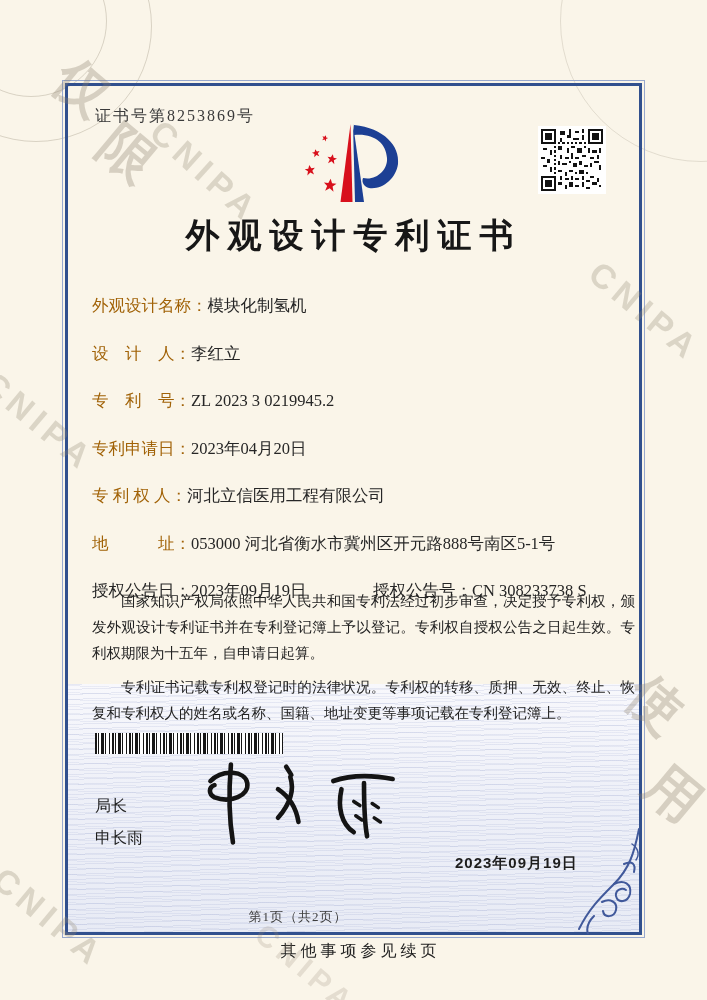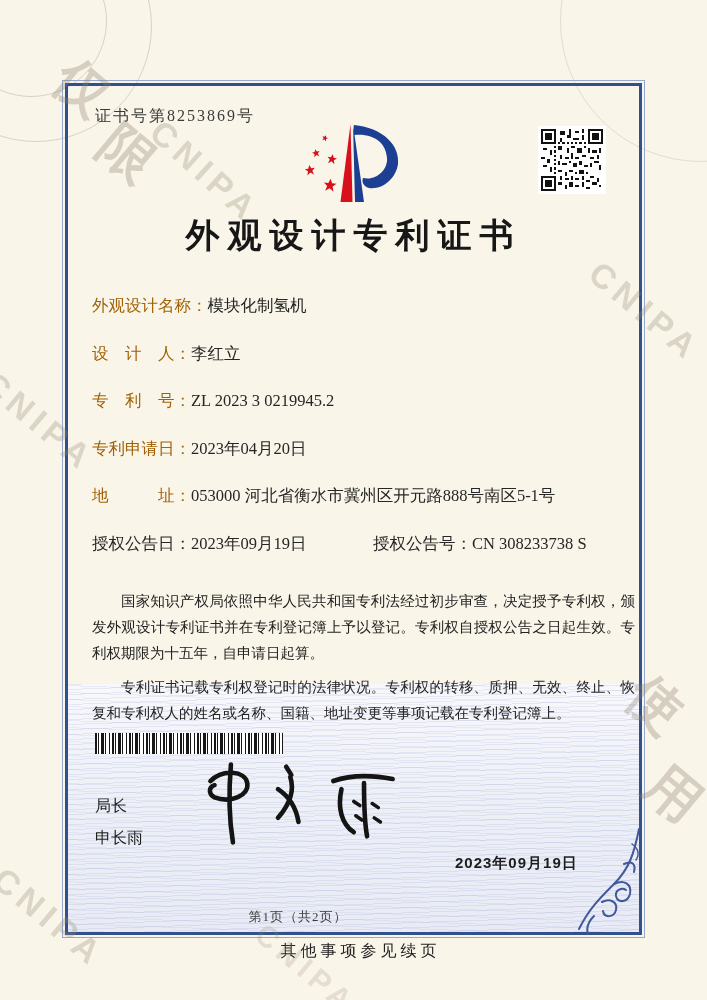--- a/index.html
+++ b/index.html
@@ -198,20 +198,23 @@
   <div class="row">
     <span class="flabel">设　计　人：</span><span class="fvalue">李红立</span>
   </div>
   <div class="row">
     <span class="flabel">专　利　号：</span><span class="fvalue">ZL 2023 3 0219945.2</span>
   </div>
   <div class="row">
     <span class="flabel">专利申请日：</span><span class="fvalue">2023年04月20日</span>
   </div>
   <div class="row">
+    <span class="flabel">专 利 权 人：</span><span class="fvalue">河北立信医用工程有限公司</span>
+  </div>
+  <div class="row">
     <span class="flabel">地　　　址：</span><span class="fvalue">053000 河北省衡水市冀州区开元路888号南区5-1号</span>
   </div>
   <div class="row">
     <span class="grant-pair1"><span>授权公告日：</span><span>2023年09月19日</span></span><span><span>授权公告号：</span><span>CN 308233738 S</span></span>
   </div>
 </div>
 
 <div class="abs paras">
   <p>国家知识产权局依照中华人民共和国专利法经过初步审查，决定授予专利权，颁发外观设计专利证书并在专利登记簿上予以登记。专利权自授权公告之日起生效。专利权期限为十五年，自申请日起算。</p>
   <p>专利证书记载专利权登记时的法律状况。专利权的转移、质押、无效、终止、恢复和专利权人的姓名或名称、国籍、地址变更等事项记载在专利登记簿上。</p>

